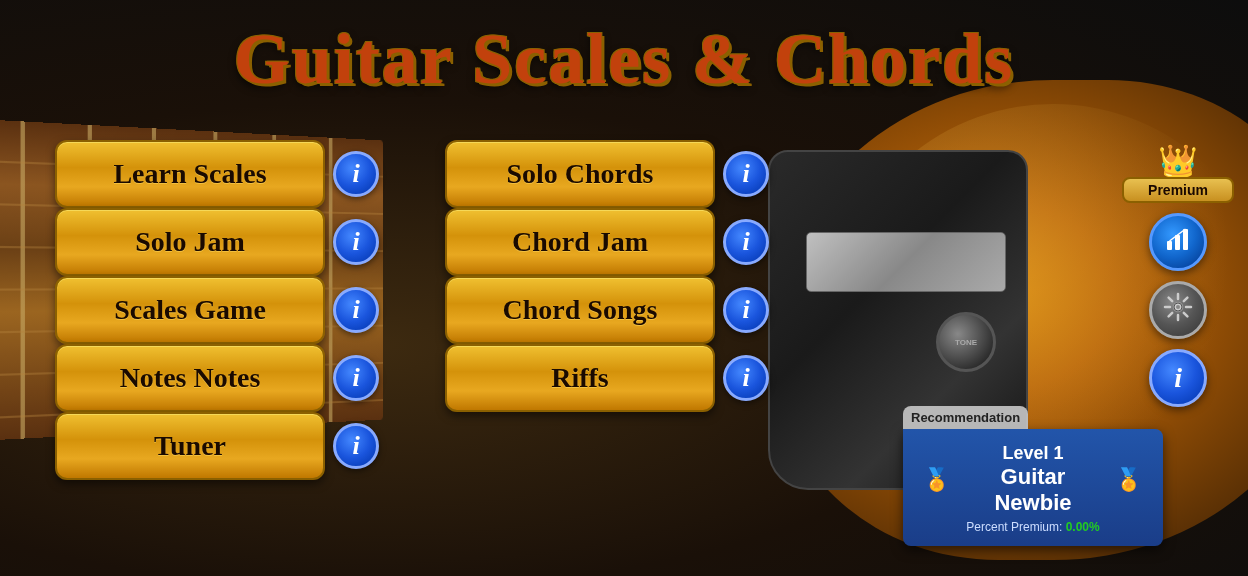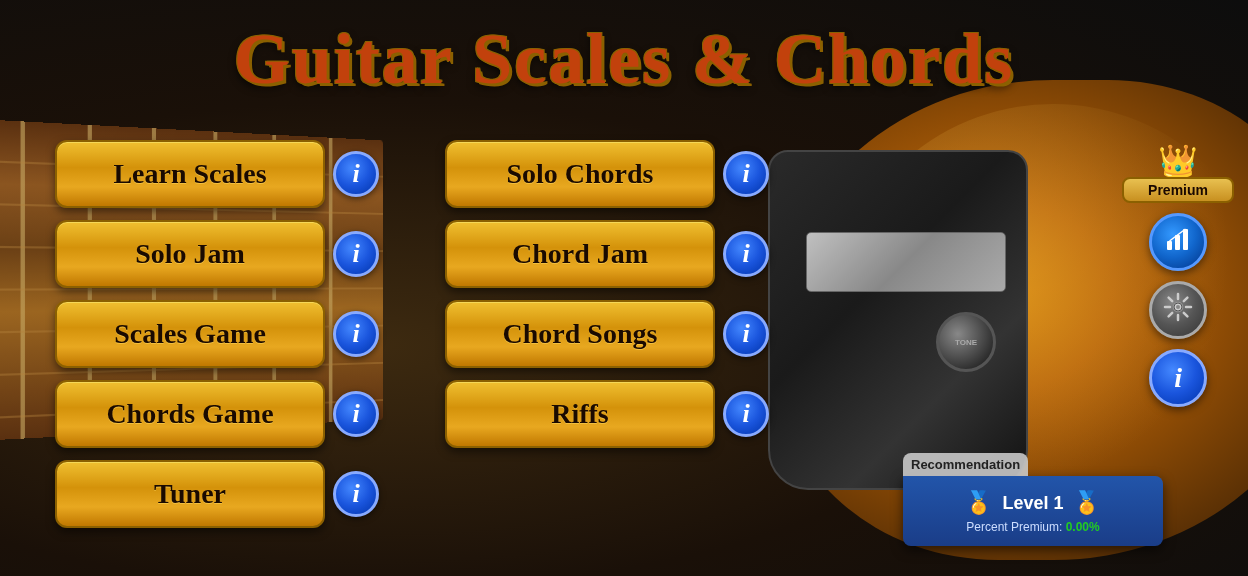--- a/index.html
+++ b/index.html
@@ -155,21 +155,20 @@
     }
 
     
     .menu-container {
       position: absolute;
       top: 140px;
       left: 55px;
       z-index: 10;
       display: grid;
       grid-template-columns: 320px 320px;
-      gap: 12px;
       column-gap: 70px;
     }
 
     .menu-btn-wrap {
       display: flex;
       align-items: center;
       gap: 8px;
     }
 
     .menu-btn {
@@ -400,21 +399,21 @@
   </div>
 
   <div class="menu-btn-wrap">
     <button class="menu-btn">Chord Songs</button>
     <div class="info-badge">
       <span>i</span>
     </div>
   </div>
 
   <div class="menu-btn-wrap">
-    <button class="menu-btn">Chords Game</button>
+    <button class="menu-btn">Notes Notes</button>
     <div class="info-badge">
       <span>i</span>
     </div>
   </div>
 
   <div class="menu-btn-wrap">
     <button class="menu-btn">Riffs</button>
     <div class="info-badge">
       <span>i</span>
     </div>
@@ -471,20 +470,21 @@
   </div>
 </div>
 
 <div class="level-card-area">
   <div class="recommendation-label">Recommendation</div>
   <div class="level-card">
     <div class="level-title-row">
       <span class="laurel">🏅</span>
       <div class="level-text">
         <div class="level-number">Level 1</div>
+        <div class="level-name">Guitar Newbie</div>
       </div>
       <span class="laurel">🏅</span>
     </div>
     <div class="percent-label">
       <span>Percent Premium:</span>
       <span class="percent-value">0.00%</span>
     </div>
   </div>
 </div>
 

